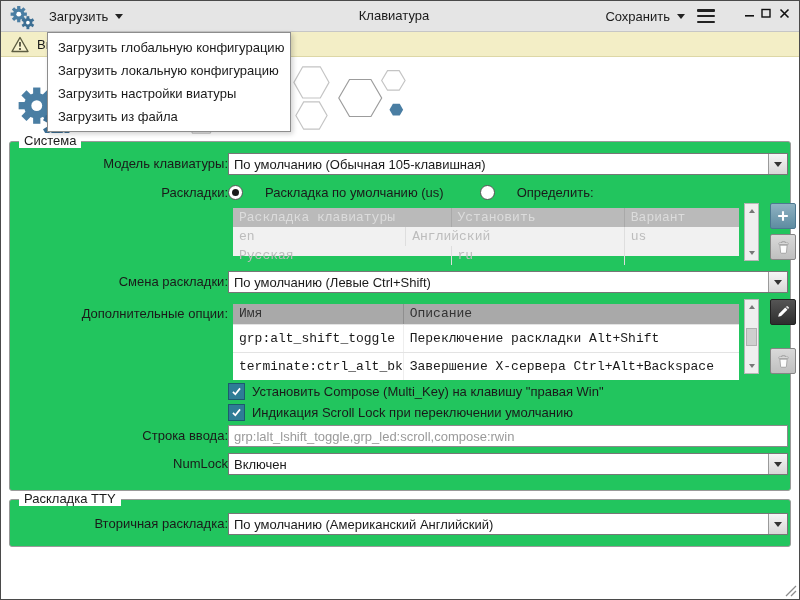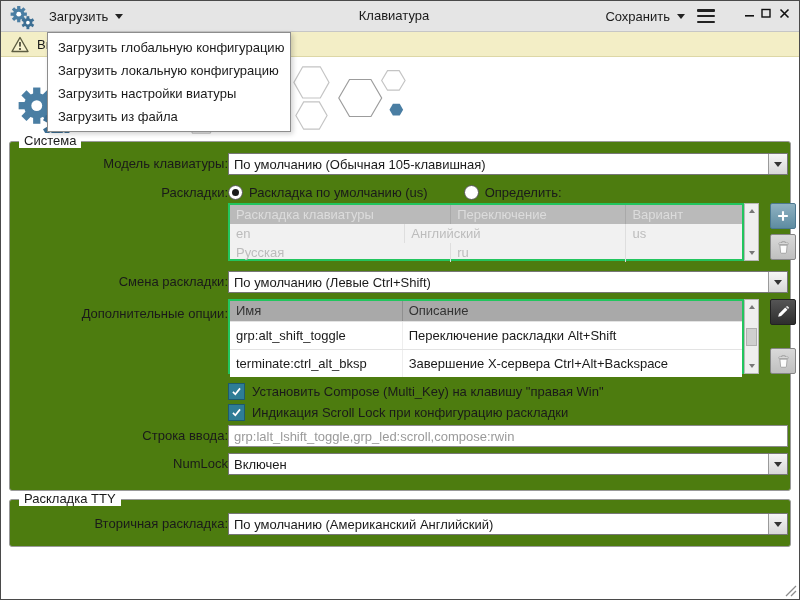--- a/index.html
+++ b/index.html
@@ -28,44 +28,44 @@
   .hdr-gears{position:absolute;left:12px;top:26px;width:62px;height:58px;}
   .hdr-hex{position:absolute;left:86px;top:2px;}
   .hdr-title{position:absolute;left:206px;top:40px;font-size:14px;color:#222;}
 
   
   .menu{position:absolute;top:31px;left:46px;width:242px;background:#fff;border:1px solid #8d8d8d;
     box-shadow:2px 2px 5px rgba(0,0,0,.18);z-index:50;padding:3px 0;}
   .menu-item{padding:3px 10px;line-height:17px;white-space:nowrap;}
 
   
-  .grp{position:absolute;left:8px;width:780px;border:1px solid #9a9a9a;border-radius:3px;background:#4d7c0f;}
+  .grp{position:absolute;left:8px;width:780px;border:1px solid #9a9a9a;border-radius:3px;background:#22c55e;}
   .grp-system{top:140px;height:348px;}
   .grp-tty{top:498px;height:46px;}
   .legend{position:absolute;top:-9px;left:9px;background:#fff;padding:0 5px;}
 
   .lbl{position:absolute;left:8px;width:210px;text-align:right;line-height:22px;white-space:nowrap;}
 
   
   .combo{position:absolute;left:218px;width:560px;height:22px;border:1px solid #767676;background:#fff;box-sizing:border-box;}
   .combo .val{position:absolute;left:5px;top:2px;right:22px;line-height:18px;white-space:nowrap;overflow:hidden;}
   .combo .arr{position:absolute;right:0;top:0;bottom:0;width:18px;background:linear-gradient(#f6f6f6,#d7d7d7);
     border-left:1px solid #9a9a9a;display:flex;align-items:center;justify-content:center;}
   .tri-dn{width:0;height:0;border:4px solid transparent;border-top:5px solid #333;margin-top:5px;}
   .tri-up-s{width:0;height:0;border:3px solid transparent;border-bottom:4px solid #777;}
   .tri-dn-s{width:0;height:0;border:3px solid transparent;border-top:4px solid #777;}
 
   
   .radio-row{position:absolute;left:218px;display:flex;align-items:center;gap:36px;height:20px;}
-  .radio{display:flex;align-items:center;gap:6px;justify-content:flex-end;}
+  .radio{display:flex;align-items:center;gap:22px;justify-content:flex-end;}
   .rb{width:13px;height:13px;border:1px solid #555;border-radius:50%;background:#fff;display:flex;align-items:center;justify-content:center;}
   .rb .dot{width:7px;height:7px;border-radius:50%;background:#1a1a1a;}
 
   
-  .tbl{position:absolute;left:218px;width:516px;border:2px solid #22c55e;box-sizing:border-box;}
+  .tbl{position:absolute;left:218px;width:516px;border:5px solid #22c55e;box-sizing:border-box;font-family:Liberation Mono, monospace;}
   .t-head{display:flex;}
   .t-row{display:flex;}
   .t-cell{padding-left:6px;box-sizing:border-box;white-space:nowrap;overflow:hidden;}
 
   .tbl-layouts{background:#f1f1f1;}
   .tbl-layouts .t-head{height:19px;background:#bababa;color:#dcdcdc;}
   .tbl-layouts .t-head .t-cell{line-height:19px;border-right:1px solid #a9a9a9;}
   .tbl-layouts .t-row{height:19px;color:#bcbcbc;}
   .tbl-layouts .t-row .t-cell{line-height:19px;border-right:1px solid #dedede;}
 
@@ -241,21 +241,21 @@
       </div>
       <div class="radio">
         <span class="rb"></span>
         <span>Определить:</span>
       </div>
     </div>
 
     <div class="tbl tbl-layouts" style="top:61px;height:58px;">
       <div class="t-head">
         <div class="t-cell" style="width:222px;">Раскладка клавиатуры</div>
-        <div class="t-cell" style="width:176px;">Переключение</div>
+        <div class="t-cell" style="width:176px;">Установить</div>
         <div class="t-cell" style="width:116px;border-right:none;">Вариант</div>
       </div>
       <div class="t-row">
         <div class="t-cell" style="width:176px;">en</div>
         <div class="t-cell" style="width:222px;">Английский</div>
         <div class="t-cell" style="width:116px;border-right:none;">us</div>
       </div>
       <div class="t-row">
         <div class="t-cell" style="width:222px;">Русская</div>
         <div class="t-cell" style="width:176px;">ru</div>
@@ -328,21 +328,21 @@
           </svg>
       </span>
       <span>Установить Compose (Multi_Key) на клавишу "правая Win"</span>
     </div>
     <div class="cbrow" style="top:261px;">
       <span class="cb">
         <svg width="11" height="11" viewBox="0 0 14 14">
             <polyline points="2.5,7.5 5.5,10.5 11.5,3" fill="none" stroke="#fff" stroke-width="2.2"></polyline>
           </svg>
       </span>
-      <span>Индикация Scroll Lock при конфигурацию раскладки</span>
+      <span>Индикация Scroll Lock при переключении умолчанию</span>
     </div>
 
     <div class="lbl" style="top:283px;">Строка ввода:</div>
     <input class="txt" style="top: 283px;" readonly="" value="grp:lalt_lshift_toggle,grp_led:scroll,compose:rwin">
 
     <div class="lbl" style="top:311px;">NumLock</div>
     <div class="combo" style="top:311px;">
       <span class="val">Включен</span>
       <span class="arr">
           <span class="tri-dn"></span>

